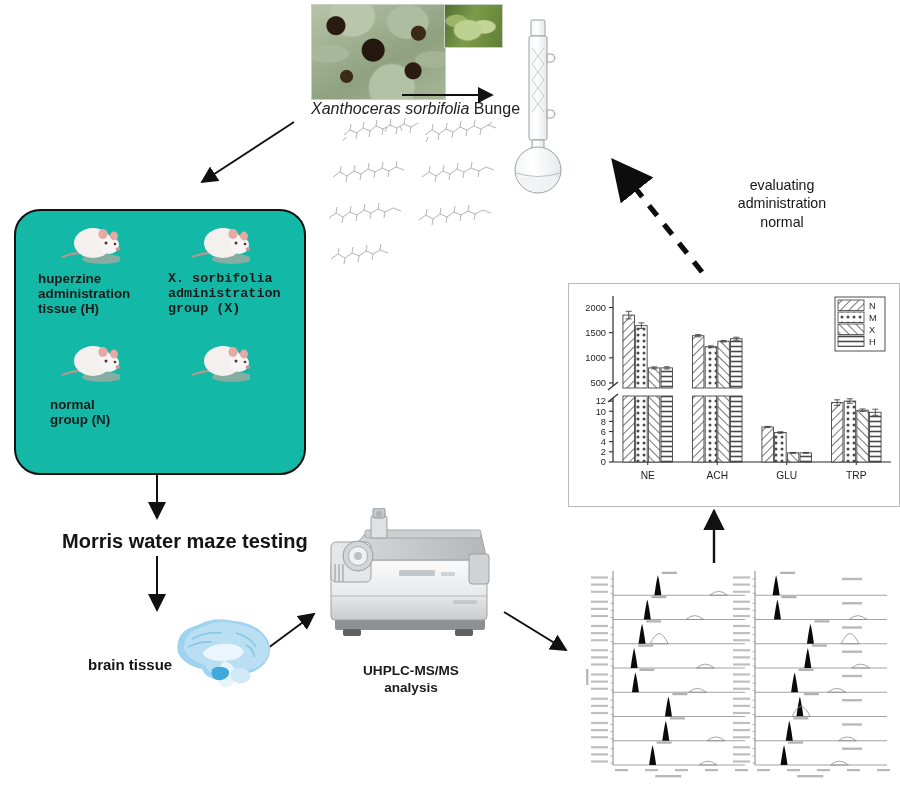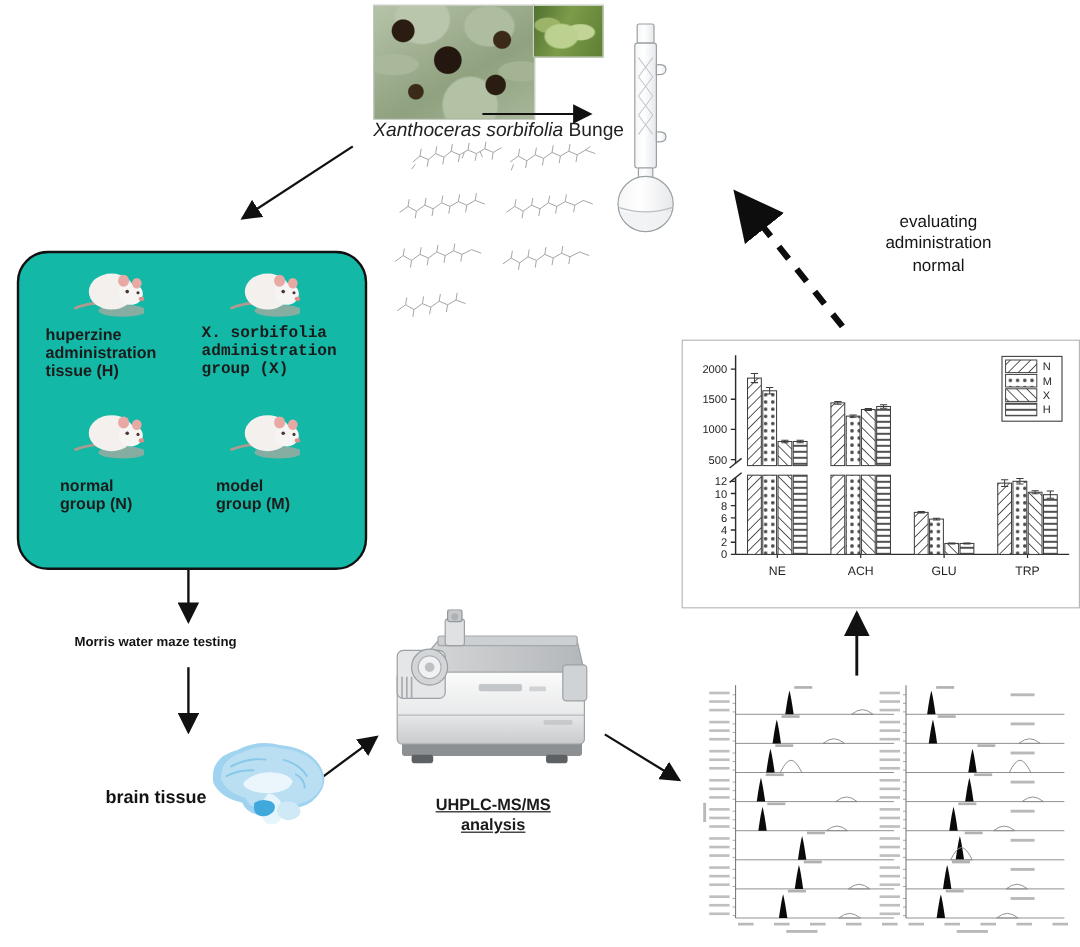--- a/index.html
+++ b/index.html
@@ -55,26 +55,26 @@
   .arrowsvg{position:absolute;overflow:visible;}
 
   
   #mice-box{left:14px;top:209px;width:288px;height:262px;
     border:2.2px solid #111;border-radius:26px;background:#14b8a6;}
   .mouse{position:absolute;width:62px;height:44px;}
   .mouse svg{width:100%;height:100%;}
   .grp-label{position:absolute;font-size:13.4px;font-weight:600;color:#1b1b1b;}
 
   
-  #maze-label{left:62px;top:529px;font-size:11px;font-weight:700;color:#141414;}
+  #maze-label{left:62px;top:529px;font-size:20px;font-weight:700;color:#141414;}
   #brain-label{left:88px;top:656px;font-size:15px;font-weight:700;color:#141414;}
   #brain-art{left:162px;top:613px;width:116px;height:78px;}
   #instrument{left:313px;top:508px;width:184px;height:132px;}
   #instrument-label{left:336px;top:663px;width:150px;text-align:center;
-    font-size:13.6px;font-weight:600;color:#1b1b1b;line-height:1.25;text-decoration:underline;}
+    font-size:13.6px;font-weight:600;color:#1b1b1b;line-height:1.25;}
 
   
   #evaluating-label{left:712px;top:176px;width:140px;text-align:center;
     font-size:14.2px;font-weight:400;color:#161616;line-height:1.3;}
 
   
   #bar-chart{left:568px;top:283px;width:330px;height:222px;
     border:1px solid #b9b9b9;background:#fff;}
   #bar-chart svg{display:block;}
 
@@ -324,24 +324,20 @@
       <ellipse cx="44" cy="38" rx="20" ry="5" fill="#b7a8a0" opacity=".7"></ellipse>
       <path d="M4 36 q13 -5 22 -4" stroke="#b09a90" stroke-width="2.2" fill="none"></path>
       <ellipse cx="35" cy="22" rx="19" ry="15" fill="#f3f0ee"></ellipse>
       <ellipse cx="51" cy="24" rx="10" ry="9" fill="#f7f5f3"></ellipse>
       <ellipse cx="45" cy="13" rx="4.6" ry="5" fill="#e8a9a4"></ellipse>
       <ellipse cx="56" cy="15" rx="4" ry="4.4" fill="#e8a9a4"></ellipse>
       <circle cx="48" cy="22" r="1.5" fill="#4a3430"></circle>
       <circle cx="57" cy="23" r="1.3" fill="#4a3430"></circle>
       <ellipse cx="60" cy="28" rx="2.4" ry="1.8" fill="#d98f8a"></ellipse>
     </svg>
-  </div>
-  <div class="grp-label" style="left:164px;top:186px;width:112px;">
-    <div>model</div>
-    <div>group (M)</div>
   </div>
 </div>
 
 <div class="abs txt" id="maze-label">Morris water maze testing</div>
 
 <div class="abs" id="brain-art">
   <svg viewBox="0 0 116 78">
     <path d="M16 40 q-4 -22 20 -28 q16 -9 36 -4 q22 2 32 16 q8 12 1 23 q-6 10 -18 13
              q-10 3 -20 1 q-6 7 -14 5 q-10 -2 -13 -10 q-18 -4 -24 -16 z" fill="#9fd3ef"></path>
     <path d="M22 36 q0 -17 18 -22 q18 -8 34 -3 q20 2 29 15 q7 11 1 20 q-6 9 -17 11

